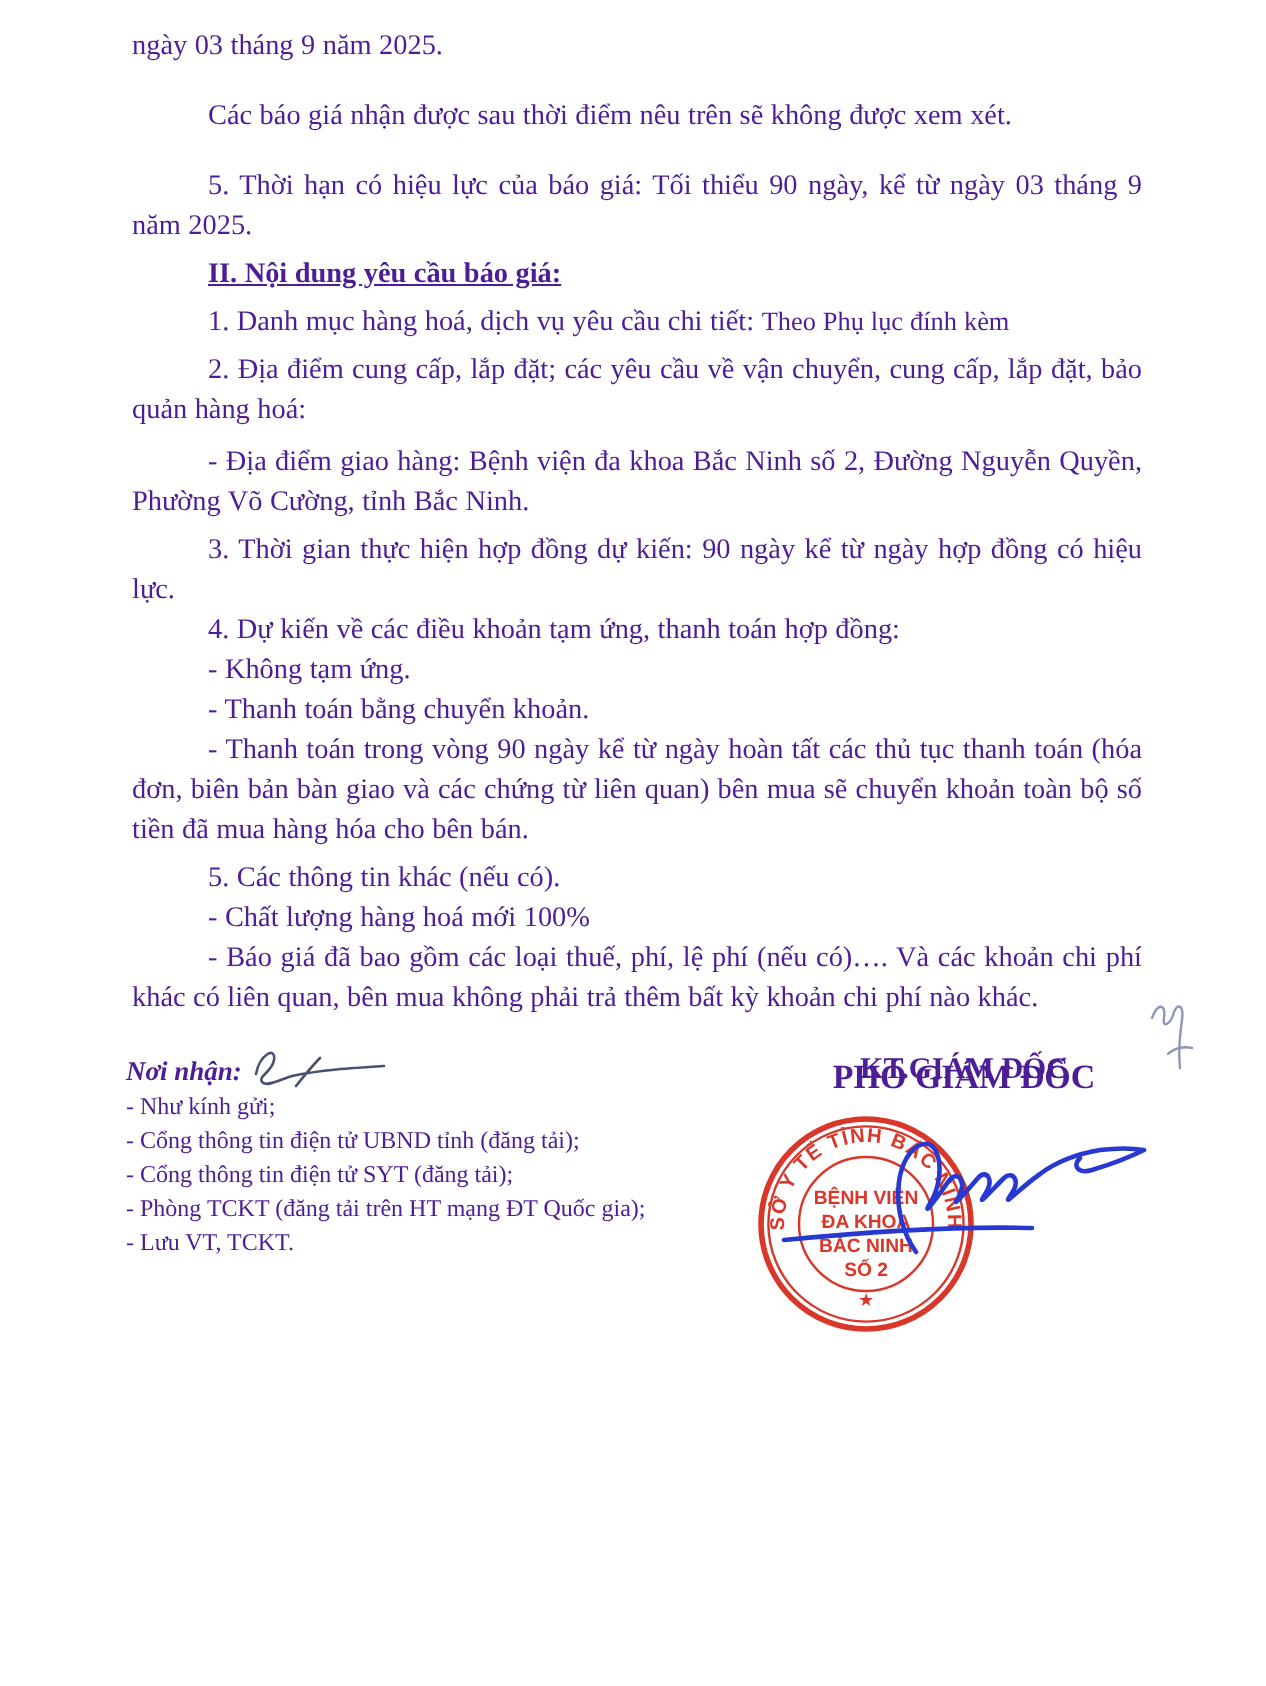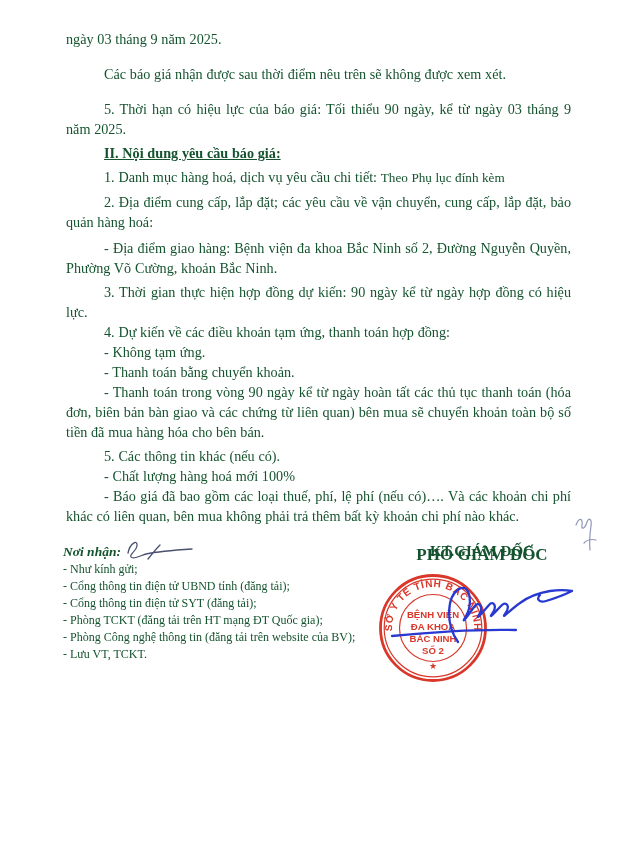--- a/index.html
+++ b/index.html
@@ -1,23 +1,22 @@
 <!DOCTYPE html>
 <html><head>
 <meta charset="utf-8">
 <style>
   html,body{margin:0;padding:0;background:#ffffff;}
   .page{
     position:relative;
     width:633px;height:720px;
     background:#ffffff;
     font-family:"Liberation Serif","DejaVu Serif",serif;
-    color:#14532d;
+    color:#4c1d95;
     overflow:hidden;
-    margin-top:16px;
   }
   .content{
     position:absolute;left:66px;top:13px;width:505px;
   }
   .para{
     margin:0;
     font-size:14.2px;
     line-height:20px;
     text-align:justify;
     word-spacing:0.2px;
@@ -61,38 +60,37 @@
 
 <div class="page">
 
   <div class="content">
     <p class="para">ngày 03 tháng 9 năm 2025.</p>
     <p class="para ind gap-lg">Các báo giá nhận được sau thời điểm nêu trên sẽ không được xem xét.</p>
     <p class="para ind gap-lg">5. Thời hạn có hiệu lực của báo giá: Tối thiểu 90 ngày, kể từ ngày 03 tháng 9 năm 2025.</p>
     <p class="para ind gap-sm bold">II. Nội dung yêu cầu báo giá:</p>
     <p class="para ind gap-sm"><span>1. Danh mục hàng hoá, dịch vụ yêu cầu chi tiết: </span><span class="val-small">Theo Phụ lục đính kèm</span></p>
     <p class="para ind gap-sm">2. Địa điểm cung cấp, lắp đặt; các yêu cầu về vận chuyển, cung cấp, lắp đặt, bảo quản hàng hoá:</p>
-    <p class="para ind gap-md">- Địa điểm giao hàng: Bệnh viện đa khoa Bắc Ninh số 2, Đường Nguyễn Quyền, Phường Võ Cường, khoản Bắc Ninh.</p>
+    <p class="para ind gap-md">- Địa điểm giao hàng: Bệnh viện đa khoa Bắc Ninh số 2, Đường Nguyễn Quyền, Phường Võ Cường, tỉnh Bắc Ninh.</p>
     <p class="para ind gap-sm">3. Thời gian thực hiện hợp đồng dự kiến: 90 ngày kể từ ngày hợp đồng có hiệu lực.</p>
     <p class="para ind">4. Dự kiến về các điều khoản tạm ứng, thanh toán hợp đồng:</p>
     <p class="para ind">- Không tạm ứng.</p>
     <p class="para ind">- Thanh toán bằng chuyển khoản.</p>
     <p class="para ind">- Thanh toán trong vòng 90 ngày kể từ ngày hoàn tất các thủ tục thanh toán (hóa đơn, biên bản bàn giao và các chứng từ liên quan) bên mua sẽ chuyển khoản toàn bộ số tiền đã mua hàng hóa cho bên bán.</p>
     <p class="para ind gap-sm">5. Các thông tin khác (nếu có).</p>
     <p class="para ind">- Chất lượng hàng hoá mới 100%</p>
     <p class="para ind">- Báo giá đã bao gồm các loại thuế, phí, lệ phí (nếu có)…. Và các khoản chi phí khác có liên quan, bên mua không phải trả thêm bất kỳ khoản chi phí nào khác.</p>
   </div>
 
   <div class="recipients">
     <p class="recipients-label">Nơi nhận:</p>
     <p class="recipient-item">- Như kính gửi;</p>
     <p class="recipient-item">- Cổng thông tin điện tử UBND tỉnh (đăng tải);</p>
     <p class="recipient-item">- Cổng thông tin điện tử SYT (đăng tải);</p>
     <p class="recipient-item">- Phòng TCKT (đăng tải trên HT mạng ĐT Quốc gia);</p>
-    <p class="recipient-item">- Phòng Công nghệ thông tin (đăng tải trên website của BV);</p>
     <p class="recipient-item">- Lưu VT, TCKT.</p>
   </div>
 
   <p class="sign-title kt">KT.GIÁM ĐỐC</p>
   <p class="sign-title pho">PHÓ GIÁM ĐỐC</p>
 
   <svg class="stamp-svg" viewBox="0 0 110 110">
     <circle cx="55" cy="55" r="52.5" fill="none" stroke-width="2.8" stroke="#d8372a"></circle>
     <circle cx="55" cy="55" r="48.8" fill="none" stroke-width="1.2" stroke="#d8372a"></circle>
     <circle cx="55" cy="55" r="33.5" fill="none" stroke-width="1.2" stroke="#d8372a"></circle>

